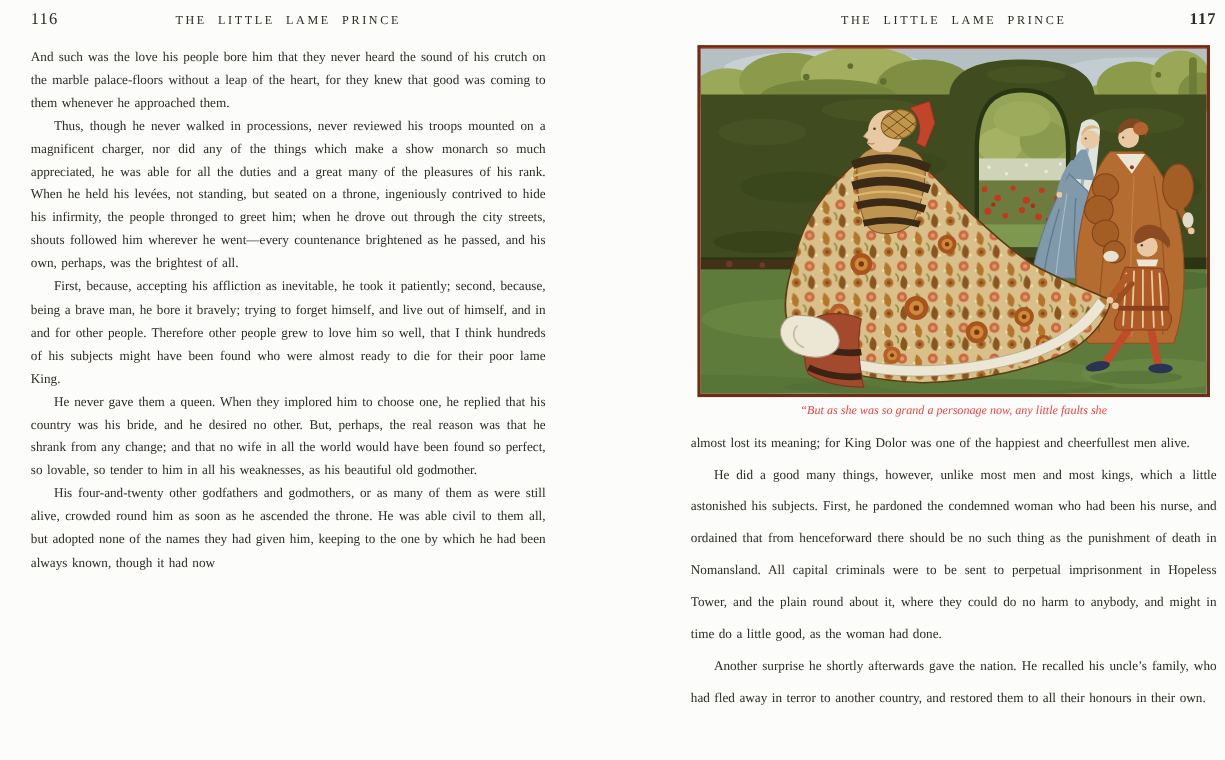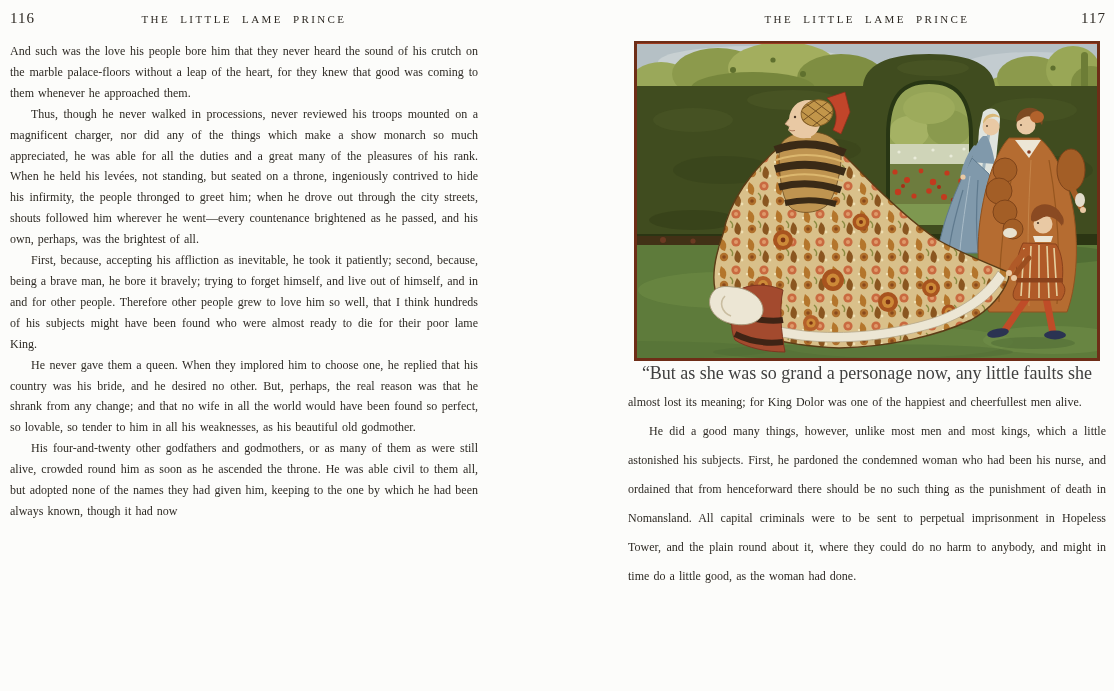--- a/index.html
+++ b/index.html
@@ -2,49 +2,49 @@
 <html><head>
 <meta charset="utf-8">
 <style>
   html,body { margin:0; padding:0; }
   body {
     width:1114px; height:691px; position:relative; overflow:hidden;
     background:#fcfcfa; color:#2e2a24;
     font-family:"Liberation Serif", serif;
   }
   .page { position:absolute; top:10px; }
-  .page-left  { left:10px;  width:468px; }
+  .page-left  { left:28px;  width:468px; }
   .page-right { left:628px; width:478px; }
 
   .page-header {
     display:grid; grid-template-columns:56px 1fr 56px;
     align-items:baseline; height:18px; font-size:15.5px;
   }
   .running-title {
     grid-column:2; text-align:center;
     letter-spacing:2.4px; word-spacing:5px; font-size:11px;
   }
   .pageno { font-size:15px; letter-spacing:1px; }
   .pageno-left  { grid-column:1; text-align:left; }
-  .pageno-right { grid-column:3; text-align:right; }
+  .pageno-right { grid-column:3; text-align:right;font-weight:bold; }
 
   .body-text {
     text-align:justify; font-size:12px; line-height:20.9px;
     word-spacing:1.1px;
   }
   .page-left .body-text { margin-top:13px; }
   .page-right .body-text { margin-top:7px; line-height:29px; }
   p.para { margin:0; text-indent:21px; }
   p.para.noindent { text-indent:0; }
 
   .plate-wrap { margin:12px 0 0 5px; width:468px; height:322px; line-height:0; }
   .plate-wrap svg { display:block; }
   .caption {
-    margin-top:4px; text-align:center; 
-    font-size:18px; line-height:15px; color:#404040;
+    margin-top:4px; text-align:center; font-style:italic;
+    font-size:11px; line-height:15px; color:#ef4444;
   }
 </style>
 </head>
 <body>
 
 <div>
 
   <div class="page page-left">
     <div class="page-header">
       <span class="pageno pageno-left">116</span>
@@ -340,16 +340,17 @@
       </svg>
     </figure>
 
     <div class="caption">
       <div>“But as she was so grand a personage now, any little faults she</div>
     </div>
 
     <div class="body-text">
       <p class="para noindent">almost lost its meaning; for King Dolor was one of the happiest and cheerfullest men alive.</p>
       <p class="para">He did a good many things, however, unlike most men and most kings, which a little astonished his subjects.  First, he pardoned the condemned woman who had  been his nurse, and ordained that from henceforward there should be no such thing as the punishment of death in Nomansland.  All capital criminals were to be sent to perpetual imprisonment in Hopeless Tower, and the plain round about it, where they could do no harm to anybody, and might in time do a little good, as the woman had done.</p>
+      <p class="para">Another surprise he shortly afterwards gave the nation.  He recalled his uncle’s family, who had fled away in terror to another country, and restored them to all their honours in their own.</p>
     </div>
   </div>
 
 </div>
 
 </body></html>

